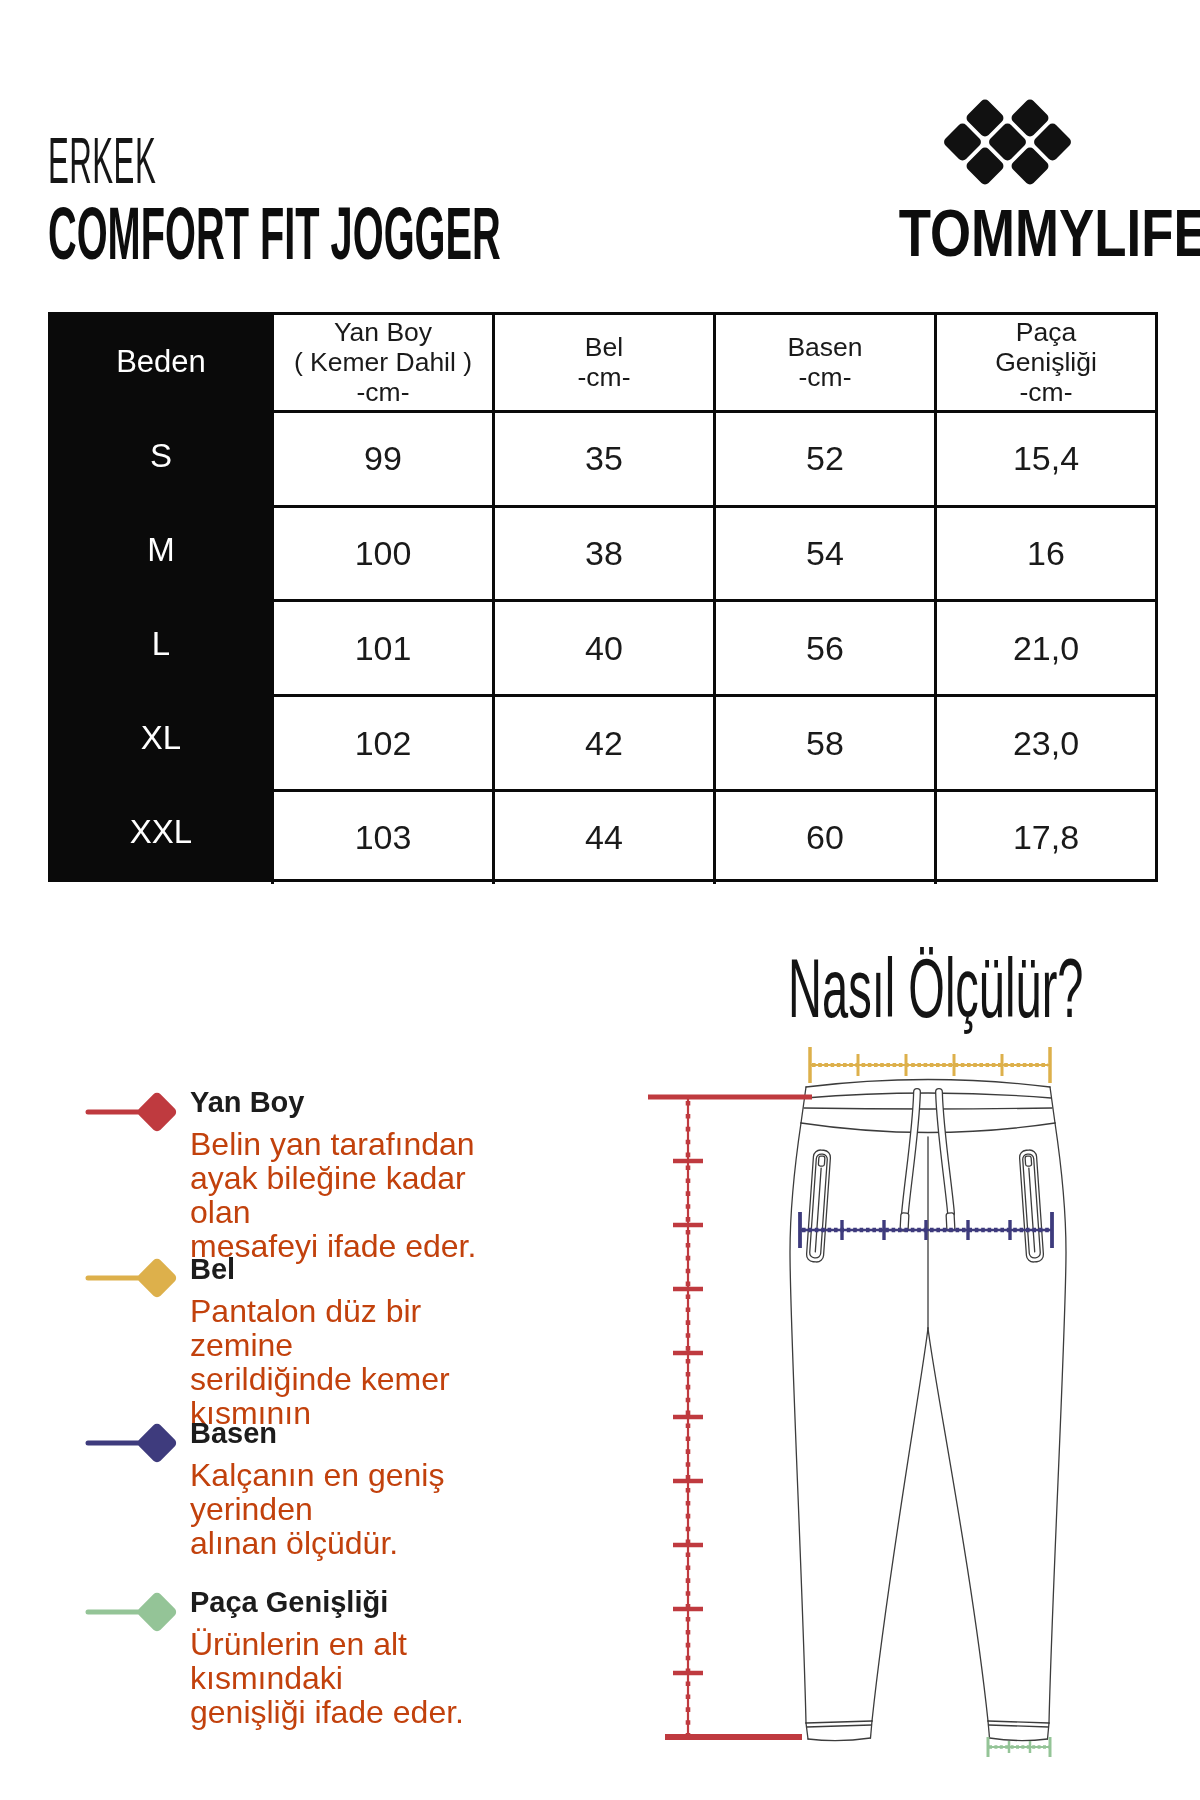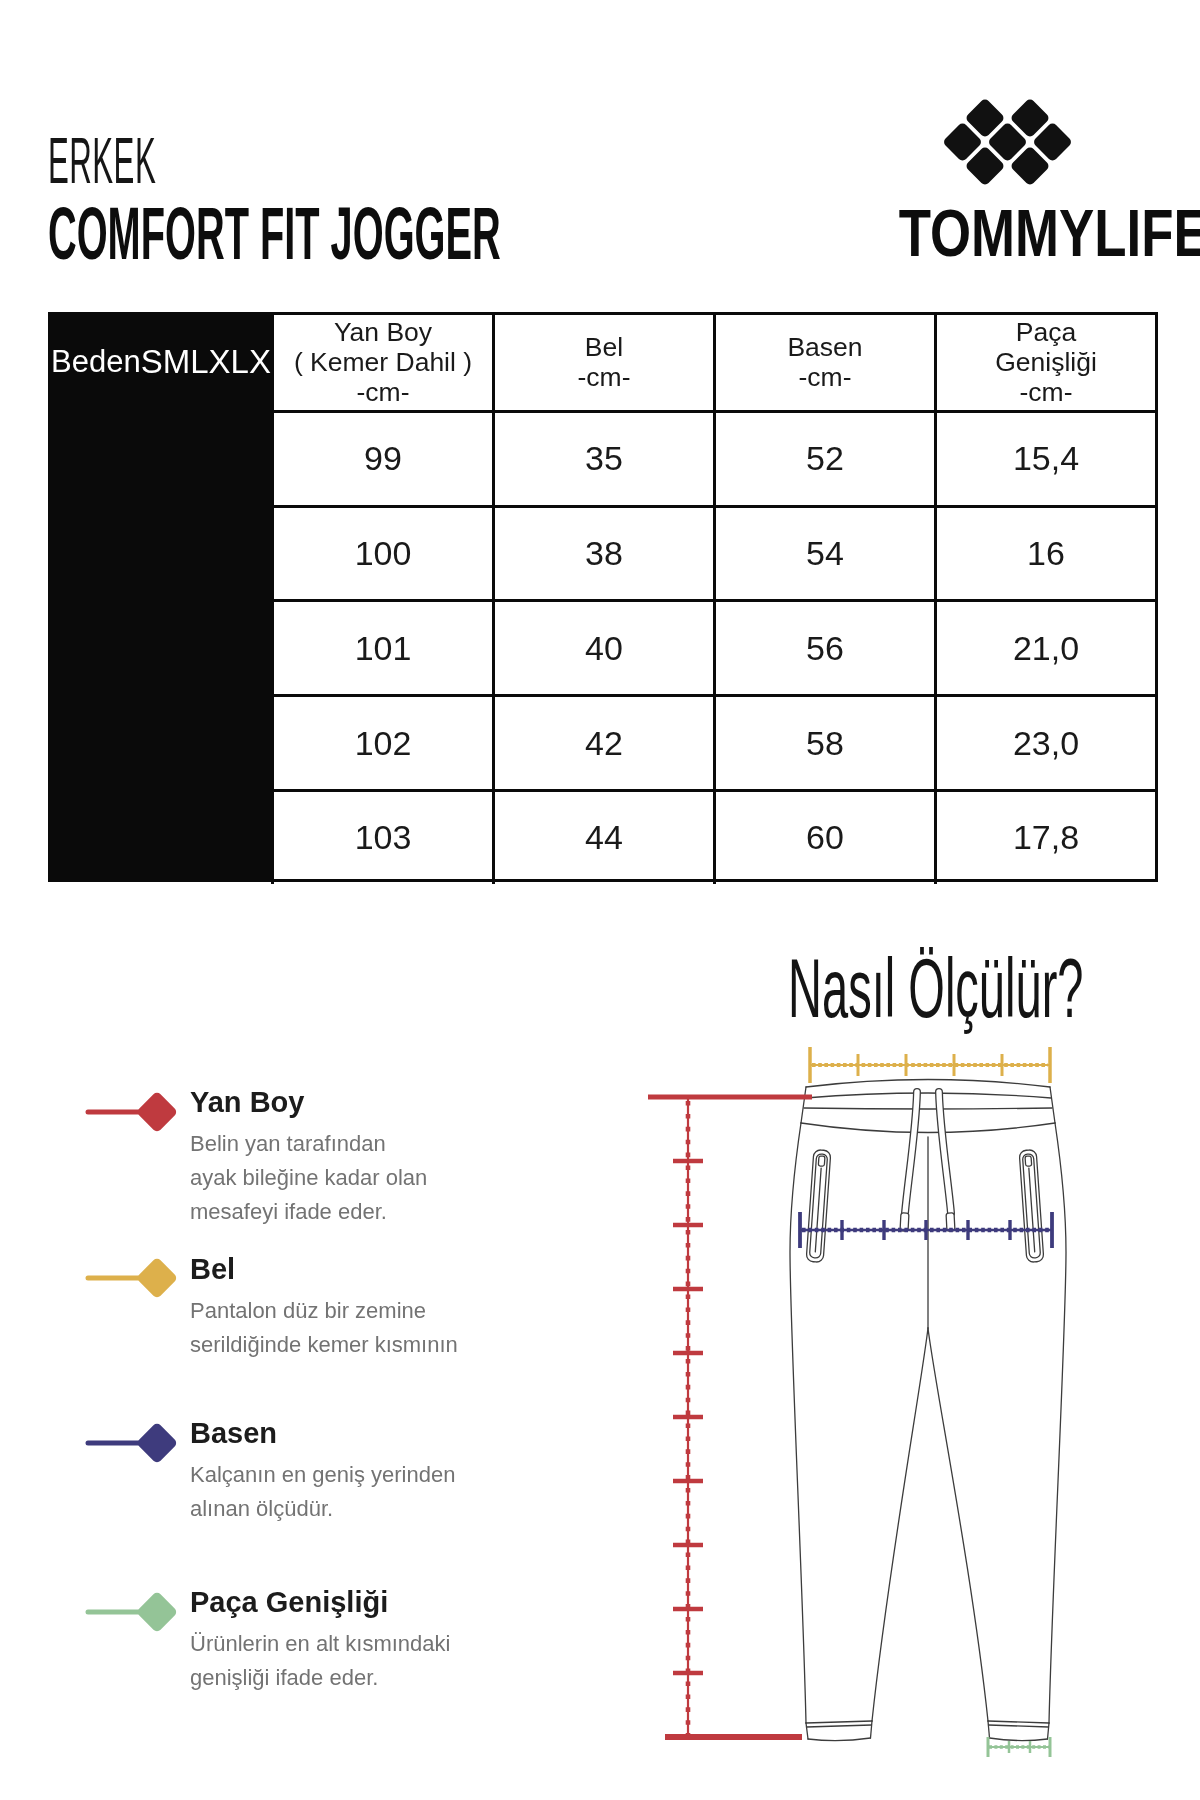--- a/index.html
+++ b/index.html
@@ -14,41 +14,41 @@
             font-weight:800;letter-spacing:0;white-space:nowrap;
             transform:scaleX(0.53);transform-origin:0 0;color:#0d0d0d;}
   .logo-svg{position:absolute;left:940px;top:92px;width:140px;height:100px;}
   .brand{position:absolute;left:860px;top:200px;width:300px;text-align:left;}
   .brand span{display:inline-block;font-size:66px;line-height:1;font-weight:800;
             white-space:nowrap;transform:scaleX(0.80);transform-origin:50% 0;color:#0d0d0d;}
 
   
   .size-table{position:absolute;left:48px;top:312px;width:1110px;height:570px;
               border:3px solid #0a0a0a;box-sizing:border-box;display:flex;}
-  .size-col{width:220px;background:#0a0a0a;color:#fff;display:flex;flex-direction:row;}
+  .size-col{width:220px;background:#0a0a0a;color:#fff;display:flex;flex-direction:column;}
   .size-col .cell{height:94.8px;display:flex;align-items:center;justify-content:center;}
   .size-col .head{font-size:31px;}
   .size-col .sz{font-size:33px;}
   .tgrid{flex:1;display:grid;grid-template-columns:repeat(4,1fr);
          grid-template-rows:repeat(6,94.8px);}
   .tgrid>div{border-left:3px solid #0a0a0a;display:flex;flex-direction:column;
          align-items:center;justify-content:center;text-align:center;color:#1a1a1a;}
   .tgrid>div:not(.r0){border-top:3px solid #0a0a0a;}
   .thead-cell{font-size:26.5px;line-height:30px;}
   .tcell{font-size:34px;}
 
   
   .measure-title{position:absolute;left:0;top:944px;width:1200px;text-align:right;}
   .measure-title span{display:inline-block;font-size:84px;line-height:1.05;font-weight:400;
          white-space:nowrap;transform:scaleX(0.56);transform-origin:50% 0;color:#141414;}
 
   .legend-marker{position:absolute;left:85px;width:110px;height:60px;}
   .legend-item{position:absolute;left:190px;width:340px;}
   .legend-item h3{margin:0;font-size:29px;line-height:34px;font-weight:700;color:#1c1c1c;}
-  .legend-item .desc{margin-top:8px;font-size:22px;line-height:34px;color:#737373;}
+  .legend-item .desc{margin-top:8px;font-size:32px;line-height:34px;color:#c2410c;}
   .legend-item .desc span{display:block;}
 
   .diagram-svg{position:absolute;left:620px;top:1030px;width:565px;height:760px;}
 </style>
 </head>
 <body>
 
 <div class="page">
 
   <div class="category">ERKEK</div>

